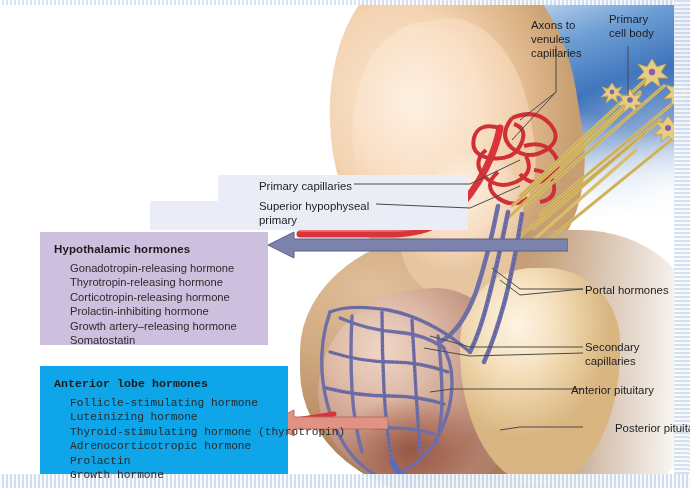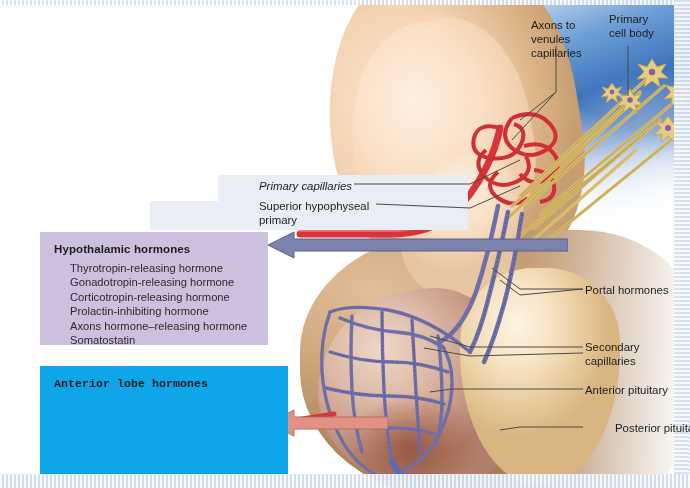--- a/index.html
+++ b/index.html
@@ -153,25 +153,25 @@
   #arrow-anterior{left:268px;top:408px;width:120px;height:30px;}
 
   
   .lbl{
     position:absolute;
     font-size:11.4px;line-height:14px;color:#1d1d1d;
     white-space:nowrap;
   }
   #lbl-axons{left:531px;top:18px;}
   #lbl-neuron{left:609px;top:12px;}
-  #lbl-primary-cap{left:259px;top:179px;font-style:italic;}
+  #lbl-primary-cap{left:259px;top:179px;}
   #lbl-superior{left:259px;top:199px;}
   #lbl-portal{left:585px;top:283px;}
   #lbl-secondary{left:585px;top:340px;}
-  #lbl-ant-pit{left:585px;top:383px;}
+  #lbl-ant-pit{left:571px;top:383px;}
   #lbl-post-pit{left:615px;top:421px;}
 
   #leaders{position:absolute;left:0;top:0;width:690px;height:488px;}
 </style>
 </head>
 <body>
 
 <div id="figure">
 
   <div class="art" id="blue-field"></div>
@@ -341,26 +341,34 @@
     <polygon points="0,15 26,2 26,9 300,9 300,21 26,21 26,28" fill="#7b82ab" stroke="#5a6088" stroke-width="1"></polygon>
   </svg>
 
   <svg class="arrow" id="arrow-anterior" viewBox="0 0 120 30">
     <polygon points="0,15 26,2 26,9 120,9 120,21 26,21 26,28" fill="#e09384" stroke="#b86c5e" stroke-width="1"></polygon>
   </svg>
 
   <div class="hbox" id="box-hypothalamic">
     <h3>Hypothalamic hormones</h3>
     <ul>
+      <li>Gonadotropin-releasing hormone</li>
       <li>Thyrotropin-releasing hormone</li>
-      <li>Gonadotropin-releasing hormone</li>
       <li>Corticotropin-releasing hormone</li>
       <li>Prolactin-inhibiting hormone</li>
-      <li>Axons hormone–releasing hormone</li>
+      <li>Growth artery–releasing hormone</li>
       <li>Somatostatin</li>
     </ul>
   </div>
 
   <div class="hbox" id="box-anterior">
     <h3>Anterior lobe hormones</h3>
+    <ul>
+      <li>Follicle-stimulating hormone</li>
+      <li>Luteinizing hormone</li>
+      <li>Thyroid-stimulating hormone (thyrotropin)</li>
+      <li>Adrenocorticotropic hormone</li>
+      <li>Prolactin</li>
+      <li>Growth hormone</li>
+    </ul>
   </div>
 
 </div>
 
 </body></html>

